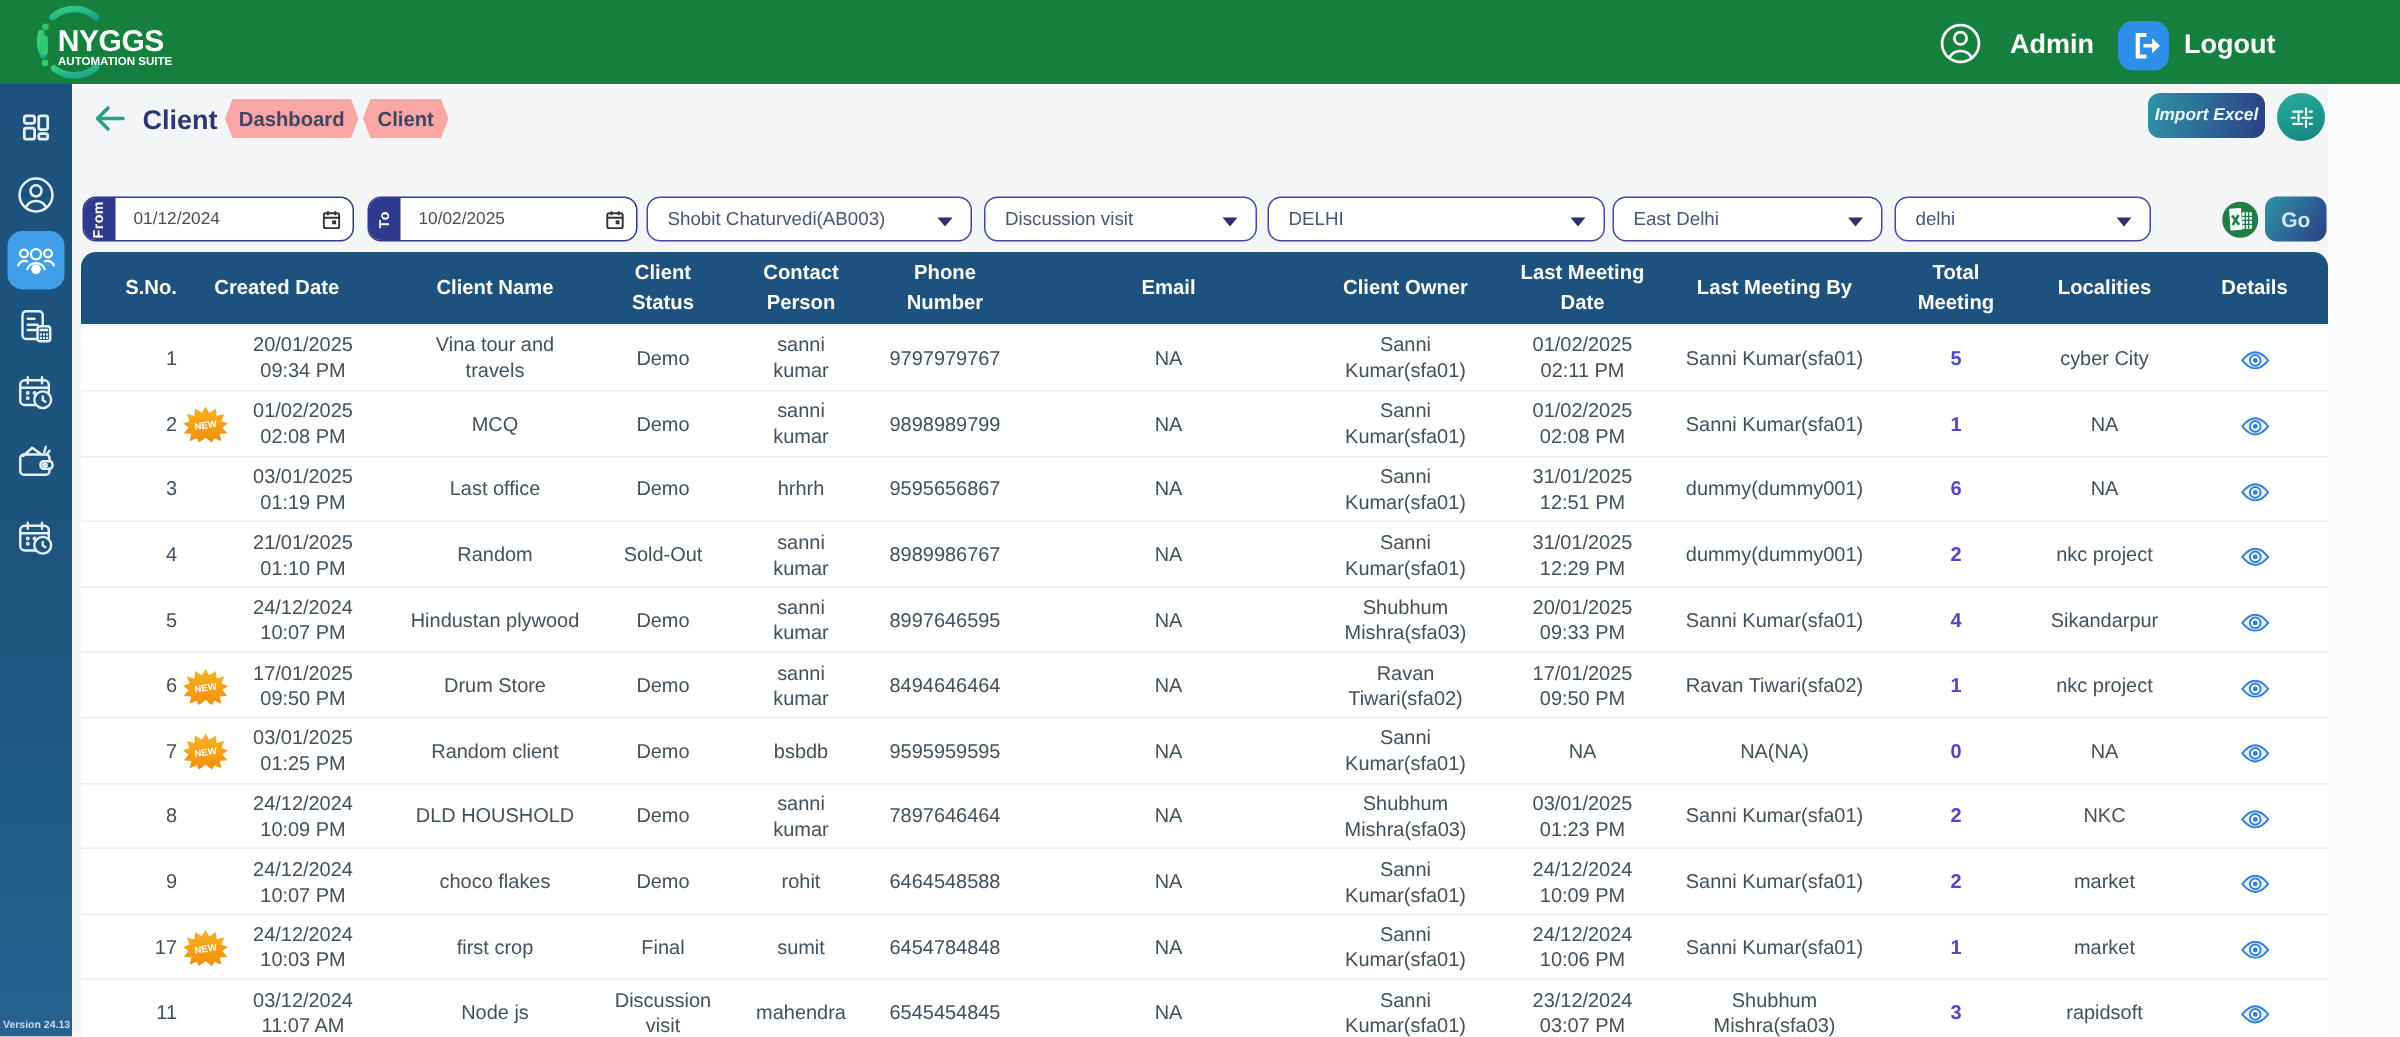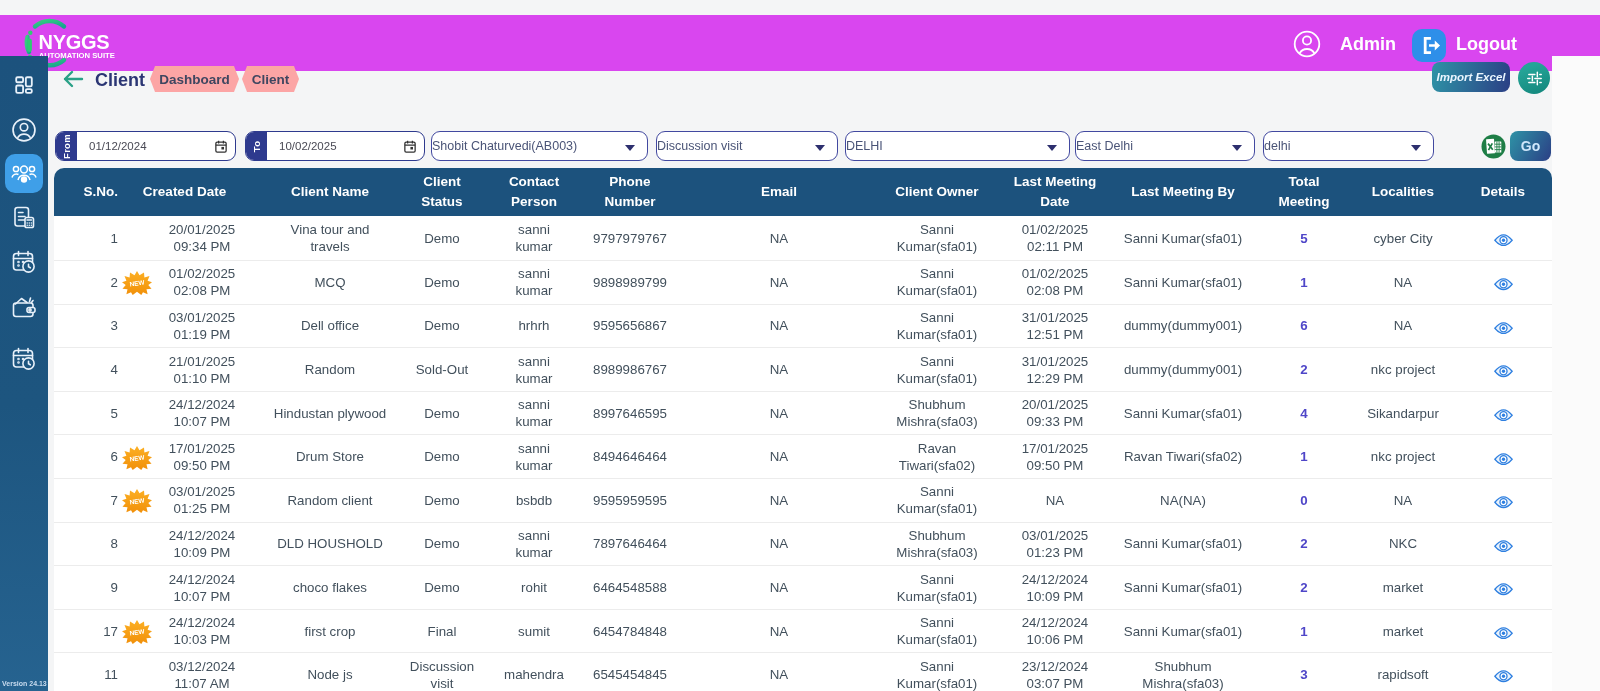--- a/index.html
+++ b/index.html
@@ -1,20 +1,20 @@
 <!DOCTYPE html>
 <html><head>
 <meta charset="utf-8">
 <style>
 * { margin:0; padding:0; box-sizing:border-box; }
 html,body { width:1600px; height:691px; overflow:hidden; font-family:"Liberation Sans", sans-serif; background:#F4F5F6; }
 #page { position:relative; width:1600px; height:691px; }
 
 
-#hdr { position:absolute; left:0; top:0; width:1600px; height:56px; background:#d946ef;margin-top:15px; }
+#hdr { position:absolute; left:0; top:0; width:1600px; height:56px; background:#15803d; }
 #logo { position:absolute; left:20px; top:2px; }
 .hname { position:absolute; color:#fff; font-weight:bold; font-size:18px; top:19px; }
 #admin { left:1340px; }
 #logoutT { left:1456px; }
 #personIco { position:absolute; left:1293px; top:15px; }
 #logoutBox { position:absolute; left:1412px; top:14px; width:34px; height:33px; border-radius:10px; background:#2E8FE9; display:flex; align-items:center; justify-content:center; }
 
 
 #sb { position:absolute; left:0; top:56px; width:48px; height:635px; background:linear-gradient(180deg,#1C527D 0%,#1D557F 55%,#266390 100%); }
 .sic { position:absolute; left:50%; transform:translateX(-50%); }
@@ -31,21 +31,21 @@
 #filterBtn { position:absolute; left:1518px; top:62px; width:32px; height:32px; border-radius:50%; background:linear-gradient(160deg,#25A598 20%,#12857B 100%); display:flex; align-items:center; justify-content:center; }
 
 
 .dgrp { position:absolute; top:131px; height:30px; border:1.5px solid #2E3A8E; border-radius:9px; background:#fff; display:flex; overflow:hidden; }
 .dtab { width:21px; background:#2E3A8E; color:#fff; display:flex; align-items:center; justify-content:center; }
 .dtab span { transform:rotate(-90deg); font-size:9.5px; font-weight:bold; letter-spacing:.3px; }
 .dfield { flex:1; display:flex; align-items:center; font-size:11.5px; color:#4A4A55; padding-left:12px; position:relative; }
 .dfield svg { position:absolute; right:8px; }
 #dFrom { left:55px; width:181px; }
 #dTo { left:245px; width:180px;justify-content:center; }
-.sel { position:absolute; top:131px; height:30px; border:1.1px solid #4249A0; border-radius:9px; background:#fff; font-size:12.5px; color:#4A5477; display:flex; align-items:center; }
+.sel { position:absolute; top:131px; height:30px; border:1.1px solid #4249A0; border-radius:9px; background:#fff; font-size:12.5px; color:#4A5477; display:flex; align-items:center; padding-left:13px; }
 .sel:after { content:""; position:absolute; right:12px; top:13px; border-left:5.5px solid transparent; border-right:5.5px solid transparent; border-top:6px solid #2D2F6E; }
 #sel1 { left:431px; width:217px; }
 #sel2 { left:656px; width:182px; }
 #sel3 { left:845px; width:225px; }
 #sel4 { left:1075px; width:180px; }
 #sel5 { left:1263px; width:171px; }
 #xlsIco { position:absolute; left:1481px; top:134px; }
 #goBtn { position:absolute; left:1510px; top:131px; width:41px; height:30px; border-radius:8px; background:linear-gradient(120deg,#2E93A6 0%,#2B3F85 100%); color:#CFE7FB; font-size:14px; font-weight:bold; display:flex; align-items:center; justify-content:center; }
 
 
@@ -292,21 +292,21 @@
 <td>NA</td>
 <td><svg width="19" height="12.5" viewBox="0 0 22 14" fill="none">
               <path d="M1 7 Q6 0.8 11 0.8 Q16 0.8 21 7 Q16 13.2 11 13.2 Q6 13.2 1 7 Z" stroke="#2E7FE0" stroke-width="1.5" fill="#EAF3FC"></path>
               <circle cx="11" cy="7" r="4.1" stroke="#2E7FE0" stroke-width="1.5" fill="#fff"></circle>
               <circle cx="11" cy="7" r="1.9" fill="#2E7FE0"></circle>
             </svg></td>
 </tr>
 <tr>
 <td class="c1">3</td>
 <td class="c2">03/01/2025<br>01:19 PM</td>
-<td>Dell office</td>
+<td>Last office</td>
 <td>Demo</td>
 <td>hrhrh</td>
 <td>9595656867</td>
 <td>NA</td>
 <td>Sanni<br>Kumar(sfa01)</td>
 <td>31/01/2025<br>12:51 PM</td>
 <td>dummy(dummy001)</td>
 <td><span class="tm">6</span></td>
 <td>NA</td>
 <td><svg width="19" height="12.5" viewBox="0 0 22 14" fill="none">

